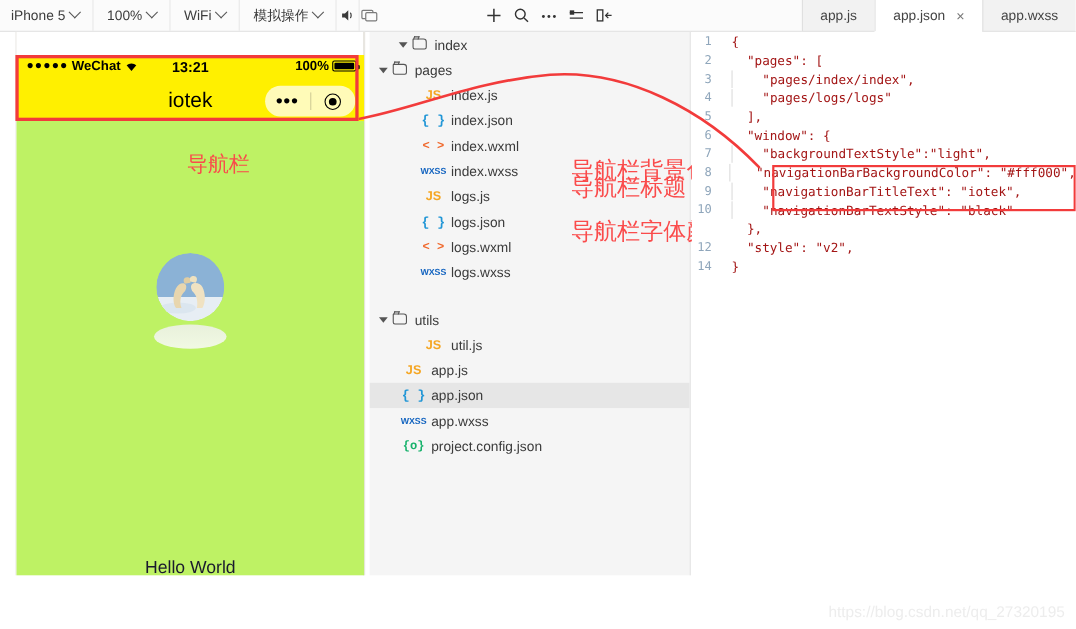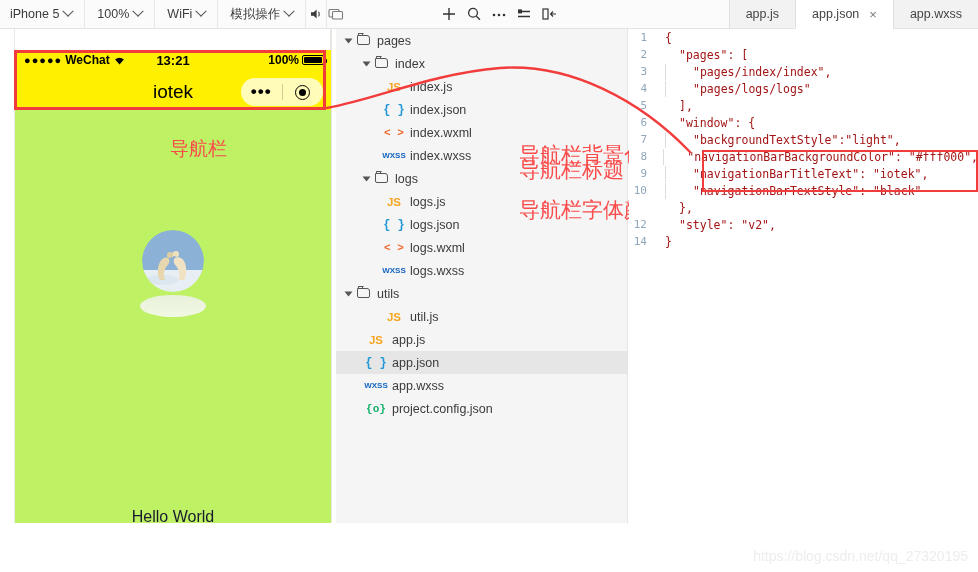--- a/index.html
+++ b/index.html
@@ -549,68 +549,63 @@
     <div id="avatar-shadow"></div>
     <div id="hello">Hello World</div>
   </div>
 </div>
 
 <div id="red-rect-nav"></div>
 <div id="label-navbar">导航栏</div>
 
 <div id="tree-panel">
   <div id="tree-rows">
+      <div class="tree-row" style="padding-left: 28px;">
+        <span class="tri"></span>
+        <span class="folder-ico"></span>
+        <span>index</span>
+      </div>
       <div class="tree-row" style="padding-left: 10px;">
         <span class="tri"></span>
         <span class="folder-ico"></span>
         <span>pages</span>
       </div>
-      <div class="tree-row" style="padding-left: 28px;">
-        <span class="tri"></span>
-        <span class="folder-ico"></span>
-        <span>index</span>
-      </div>
       <div class="tree-row" style="padding-left: 46px;">
         <span class="f-ico ico-js">JS</span>
         <span>index.js</span>
       </div>
       <div class="tree-row" style="padding-left: 46px;">
         <span class="f-ico ico-json">{ }</span>
         <span>index.json</span>
       </div>
       <div class="tree-row" style="padding-left: 46px;">
         <span class="f-ico ico-wxml">&lt; &gt;</span>
         <span>index.wxml</span>
       </div>
       <div class="tree-row" style="padding-left: 46px;">
         <span class="f-ico ico-wxss">WXSS</span>
         <span>index.wxss</span>
       </div>
-      <div class="tree-row" style="padding-left: 28px;">
-        <span class="tri"></span>
-        <span class="folder-ico"></span>
-        <span>logs</span>
-      </div>
       <div class="tree-row" style="padding-left: 46px;">
         <span class="f-ico ico-js">JS</span>
         <span>logs.js</span>
       </div>
       <div class="tree-row" style="padding-left: 46px;">
         <span class="f-ico ico-json">{ }</span>
         <span>logs.json</span>
       </div>
       <div class="tree-row" style="padding-left: 46px;">
         <span class="f-ico ico-wxml">&lt; &gt;</span>
         <span>logs.wxml</span>
       </div>
       <div class="tree-row" style="padding-left: 46px;">
         <span class="f-ico ico-wxss">WXSS</span>
         <span>logs.wxss</span>
       </div>
-      <div class="tree-row" style="padding-left: 10px;">
+      <div class="tree-row" style="padding-left: 10px; margin-top: 20px;">
         <span class="tri"></span>
         <span class="folder-ico"></span>
         <span>utils</span>
       </div>
       <div class="tree-row" style="padding-left: 46px;">
         <span class="f-ico ico-js">JS</span>
         <span>util.js</span>
       </div>
       <div class="tree-row" style="padding-left: 28px;">
         <span class="f-ico ico-js">JS</span>

